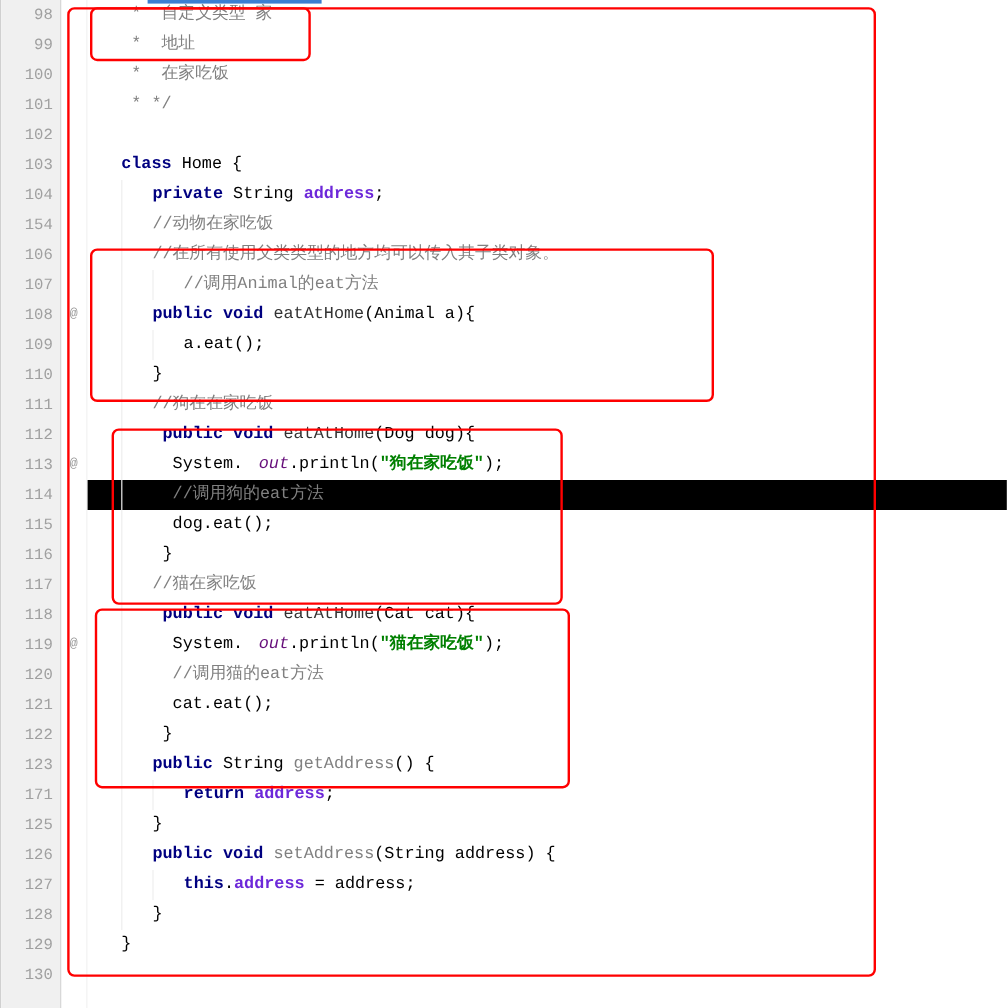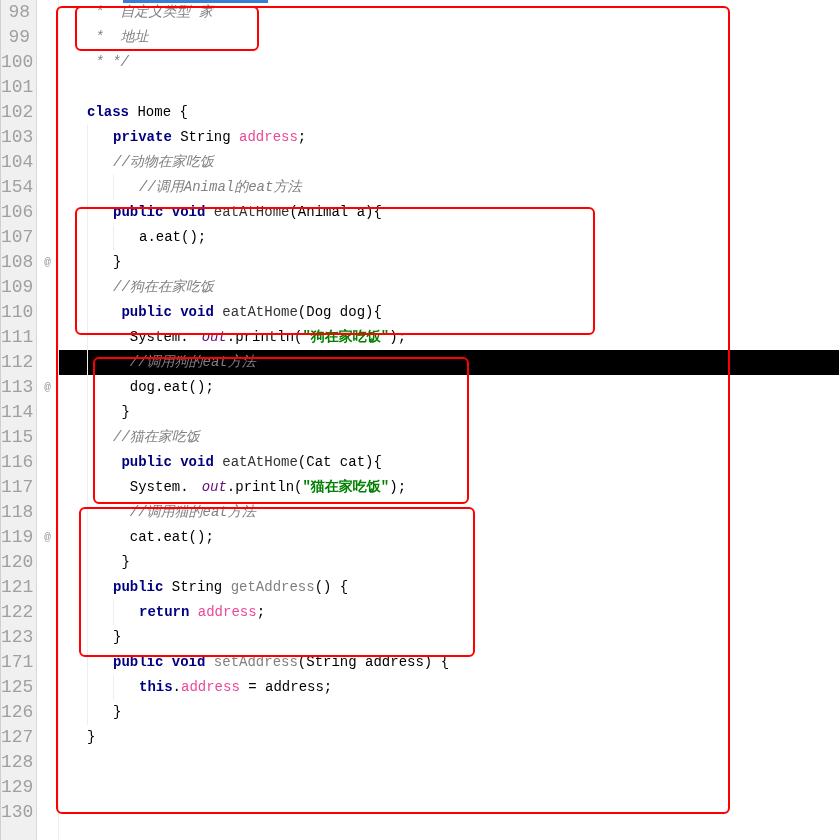--- a/index.html
+++ b/index.html
@@ -15,25 +15,25 @@
   .editor-container {
     display: flex;
     width: 100%;
     height: 100%;
     border-left: 1px solid #d0d0d0;
     position: relative;
   }
   .gutter {
     background: #f0f0f0;
     border-right: 1px solid #d8d8d8;
-    width: 36px;
+    width: 50px;
     flex-shrink: 0;
     text-align: right;
     color: #a0a0a0;
-    font-size: 18px;
+    font-size: 13px;
     padding-right: 6px;
     user-select: none;
   }
   .gutter-extra {
     width: 22px;
     flex-shrink: 0;
     border-right: 1px solid #eee;
     position: relative;
     user-select: none;
   }
@@ -59,23 +59,23 @@
     position: relative;
   }
   .code-line.highlighted {
     background: #000000;
     width: 100%;
   }
   .indent { display: inline-block; border-left: 1px solid #eee; width: 26px; height: 25px; vertical-align: top; }
   .indent.noborder { border-left: none; }
 
   .kw { color: #000080; font-weight: bold; text-align: right; }
-  .comment { color: #808080; font-style: italic; }
+  .comment { color: #808080; }
   .str { color: #008000; font-weight: bold; }
-  .field { color: #ec4899; font-weight: normal; }
+  .field { color: #6d28d9; font-weight: bold; }
   .methoddef { color: #333; }
   .greyid { color: #808080; }
   .staticfield { color: #660E7A; font-style: italic; margin-left: 13px; }
 
   
   .redbox {
     position: absolute;
     border: 2.5px solid #ff0000;
     border-radius: 6px;
     pointer-events: none;
@@ -183,28 +183,30 @@
       <div class="gutter-line"></div>
       <div class="gutter-line"></div>
       <div class="gutter-line"></div>
       <div class="gutter-line"></div>
   </div>
 
   <div class="code-area">
 
     <div class="code-line"><span class="indent noborder"></span><span class="comment"> *  自定义类型 家</span></div>
     <div class="code-line"><span class="indent noborder"></span><span class="comment"> *  地址</span></div>
+    <div class="code-line"><span class="indent noborder"></span><span class="comment"> *  在家吃饭</span></div>
     <div class="code-line"><span class="indent noborder"></span><span class="comment"> * */</span></div>
     <div class="code-line"></div>
 
     <div class="code-line"><span class="indent noborder"></span><span class="kw">class </span><span>Home {</span></div>
 
     <div class="code-line"><span class="indent noborder"></span><span class="indent"></span><span class="kw">private </span><span>String </span><span class="field">address</span><span>;</span></div>
 
     <div class="code-line"><span class="indent noborder"></span><span class="indent"></span><span class="comment">//动物在家吃饭</span></div>
+    <div class="code-line"><span class="indent noborder"></span><span class="indent"></span><span class="comment">//在所有使用父类类型的地方均可以传入其子类对象。</span></div>
 
     <div class="code-line"><span class="indent noborder"></span><span class="indent"></span><span class="indent"></span><span class="comment">//调用Animal的eat方法</span></div>
     <div class="code-line"><span class="indent noborder"></span><span class="indent"></span><span class="kw">public void </span><span class="methoddef">eatAtHome</span><span>(Animal a){</span></div>
     <div class="code-line"><span class="indent noborder"></span><span class="indent"></span><span class="indent"></span><span>a.eat();</span></div>
     <div class="code-line"><span class="indent noborder"></span><span class="indent"></span><span>}</span></div>
 
     <div class="code-line"><span class="indent noborder"></span><span class="indent"></span><span class="comment">//狗在在家吃饭</span></div>
     <div class="code-line"><span class="indent noborder"></span><span class="indent"></span> <span class="kw">public void </span><span class="methoddef">eatAtHome</span><span>(Dog dog){</span></div>
     <div class="code-line"><span class="indent noborder"></span><span class="indent"></span>  <span>System.</span><span class="staticfield">out</span><span>.println(</span><span class="str">"狗在家吃饭"</span><span>);</span></div>
     <div class="code-line highlighted"><span class="indent noborder"></span><span class="indent"></span>  <span class="comment">//调用狗的eat方法</span><span class="caret"></span></div>

